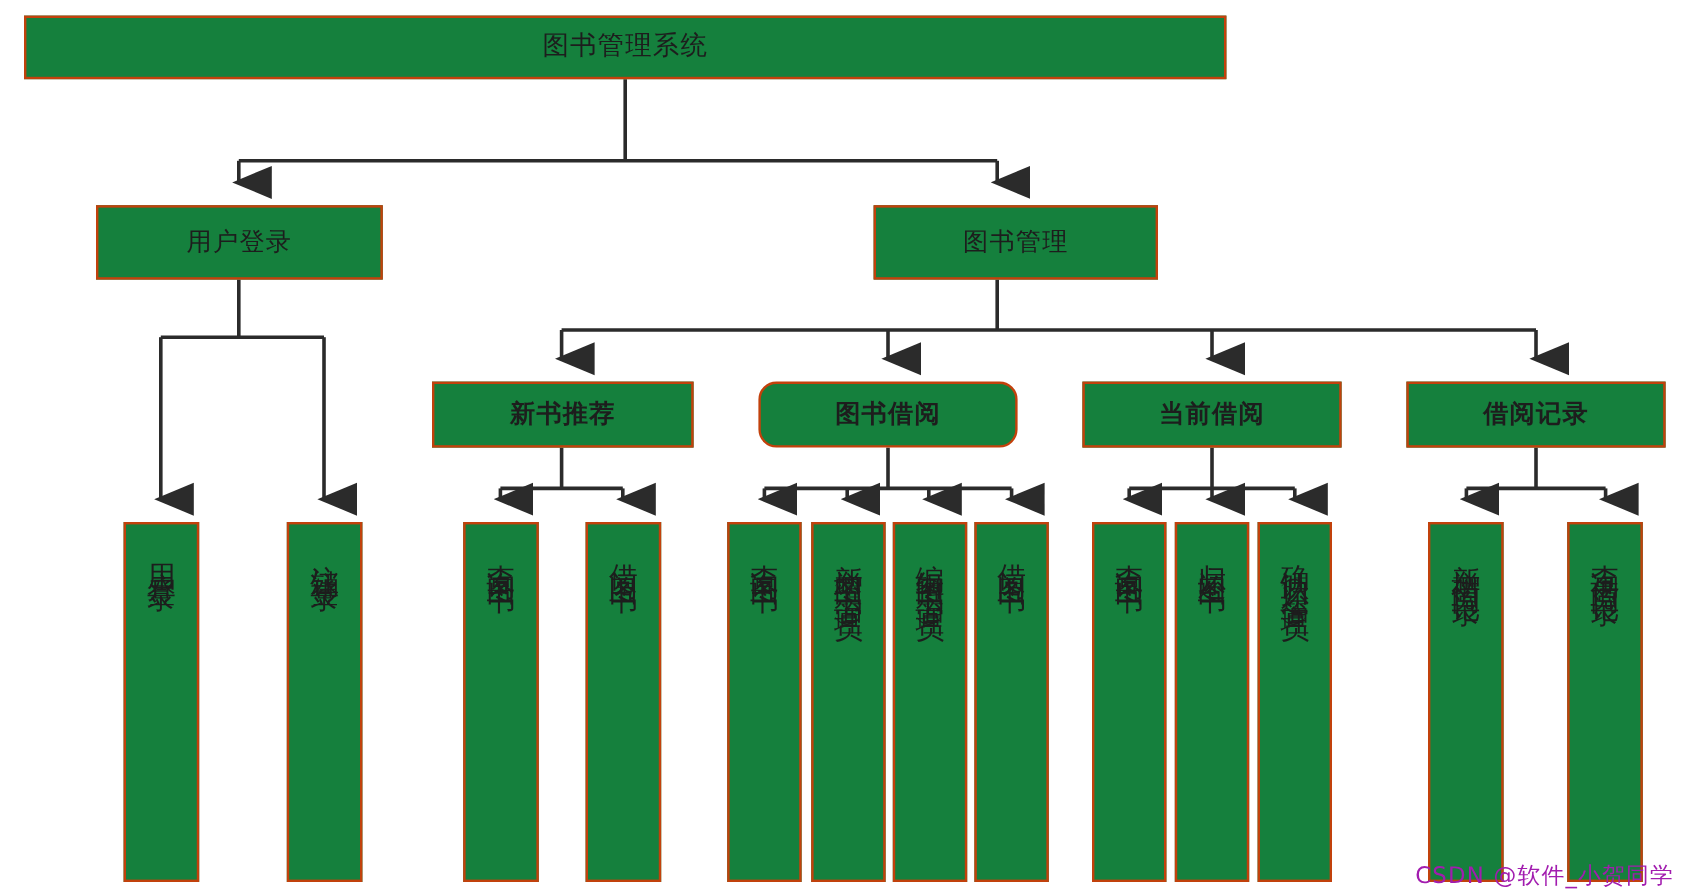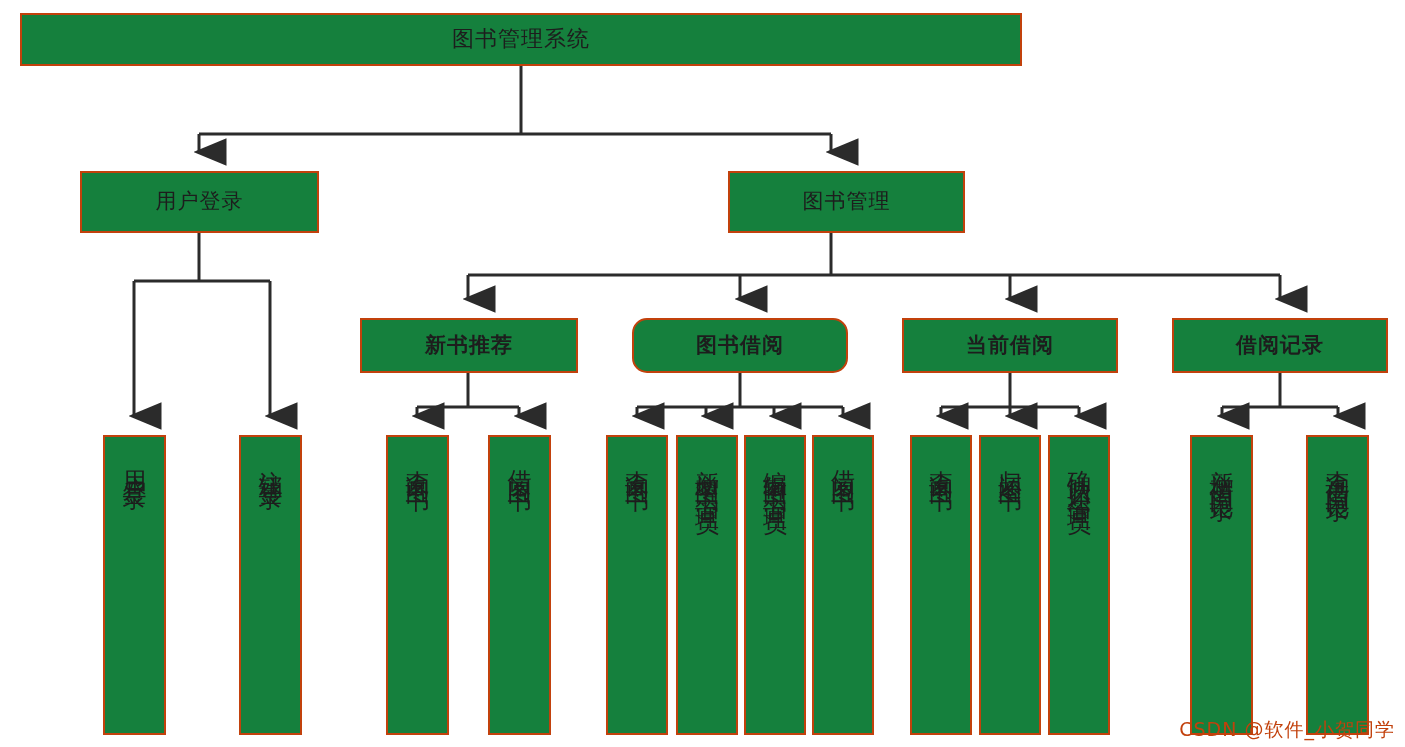--- a/index.html
+++ b/index.html
@@ -55,21 +55,21 @@
     letter-spacing:6px;
     line-height:1;
     white-space:nowrap;
     color:#1d1d1d;
   }
   .watermark{
     position:absolute;
     right:10px;
     bottom:4px;
     font-size:19px;
-    color:#c2410c;
+    color:#a21caf;
     letter-spacing:1px;
     z-index:5;
     white-space:nowrap;
     font-family:"DejaVu Sans","Liberation Sans",sans-serif;
   }
 </style>
 </head>
 <body>
 
 <div id="canvas">

